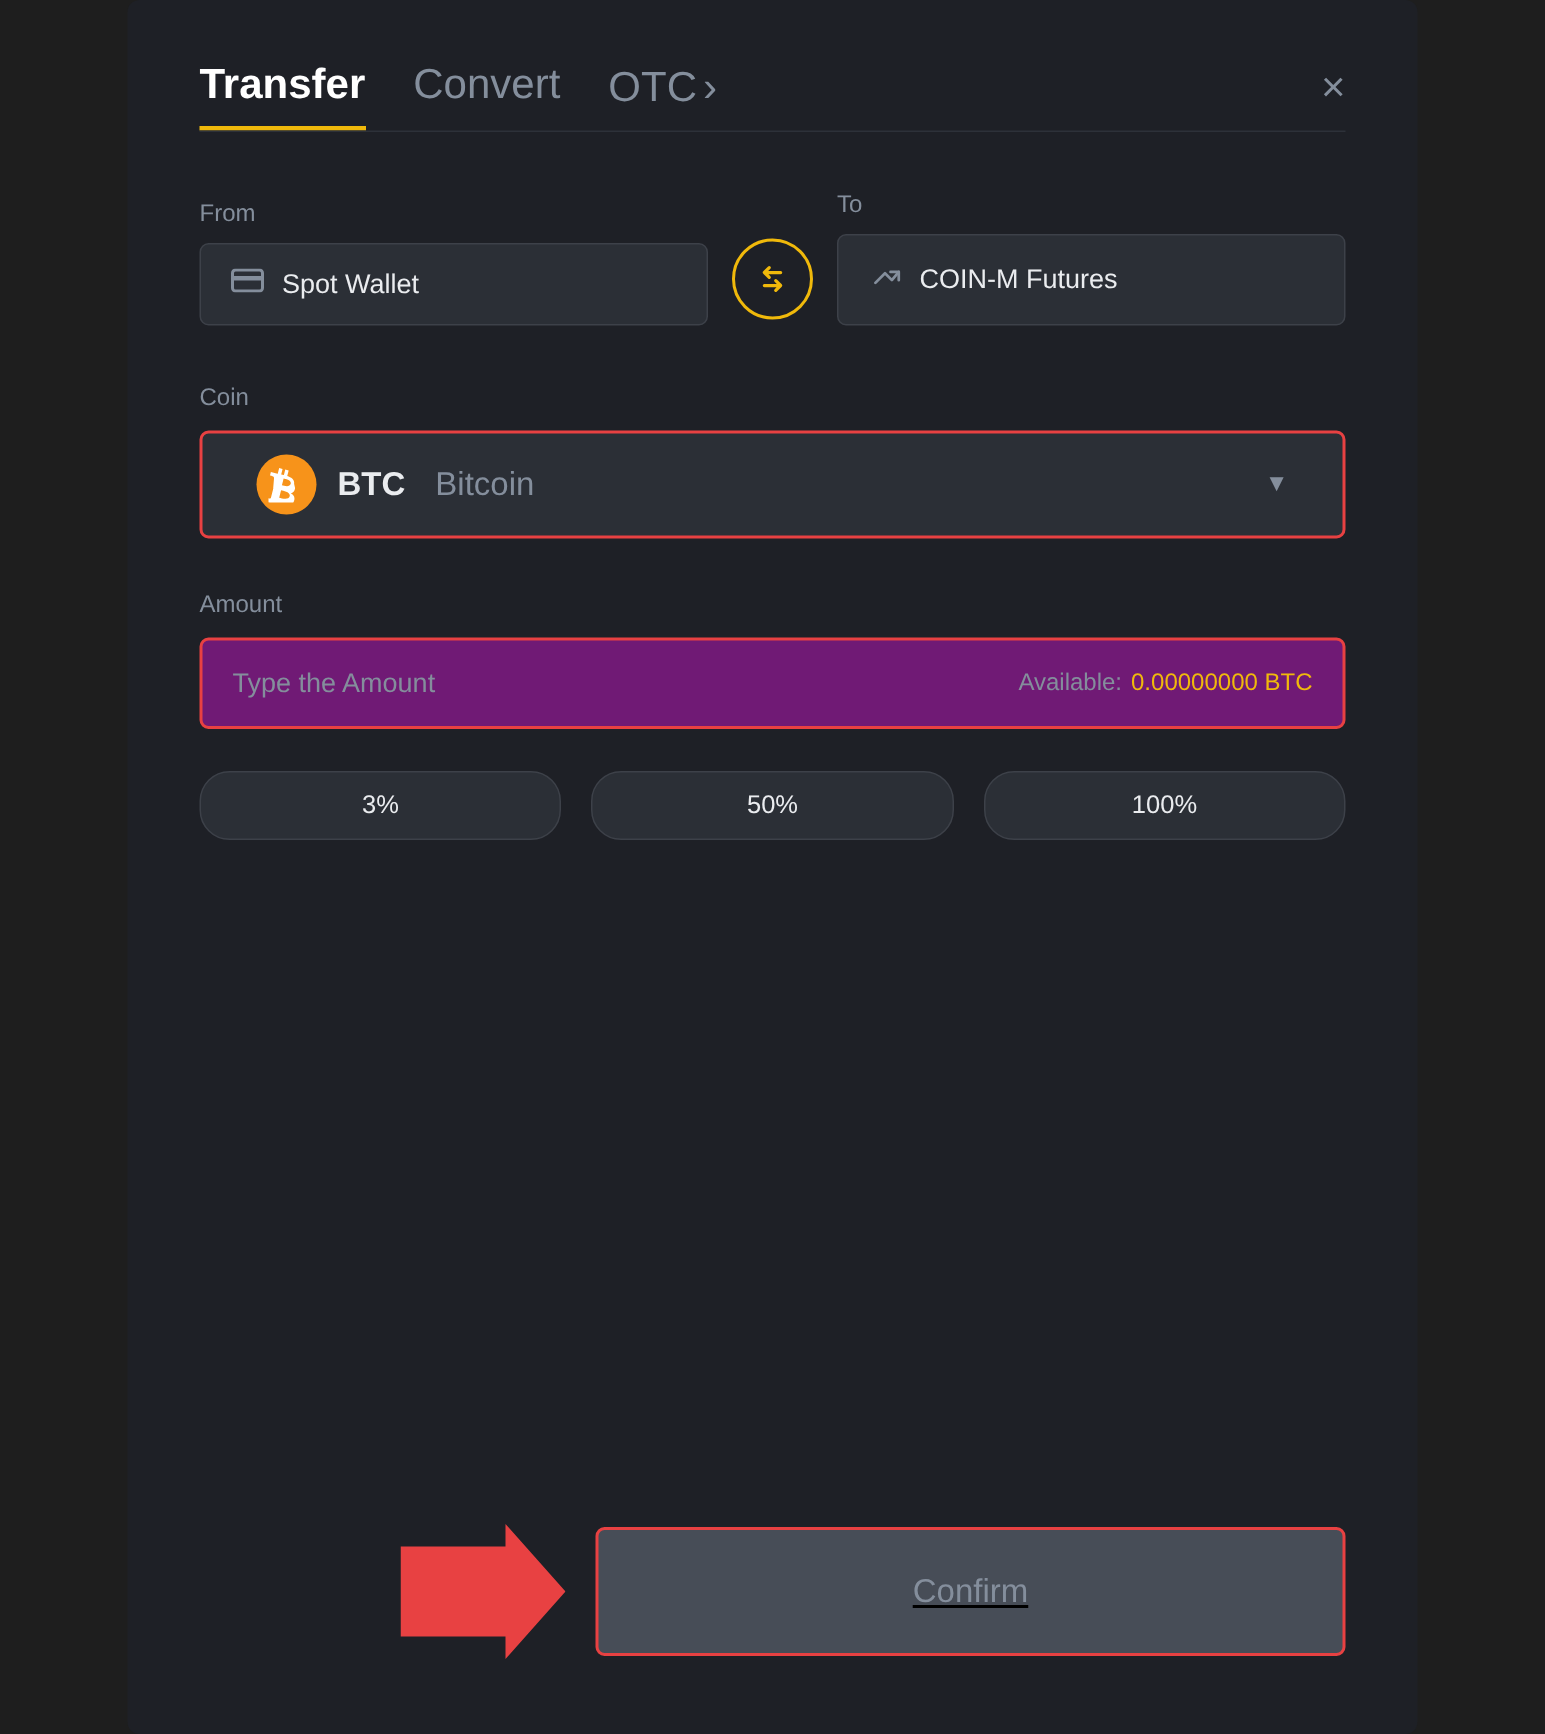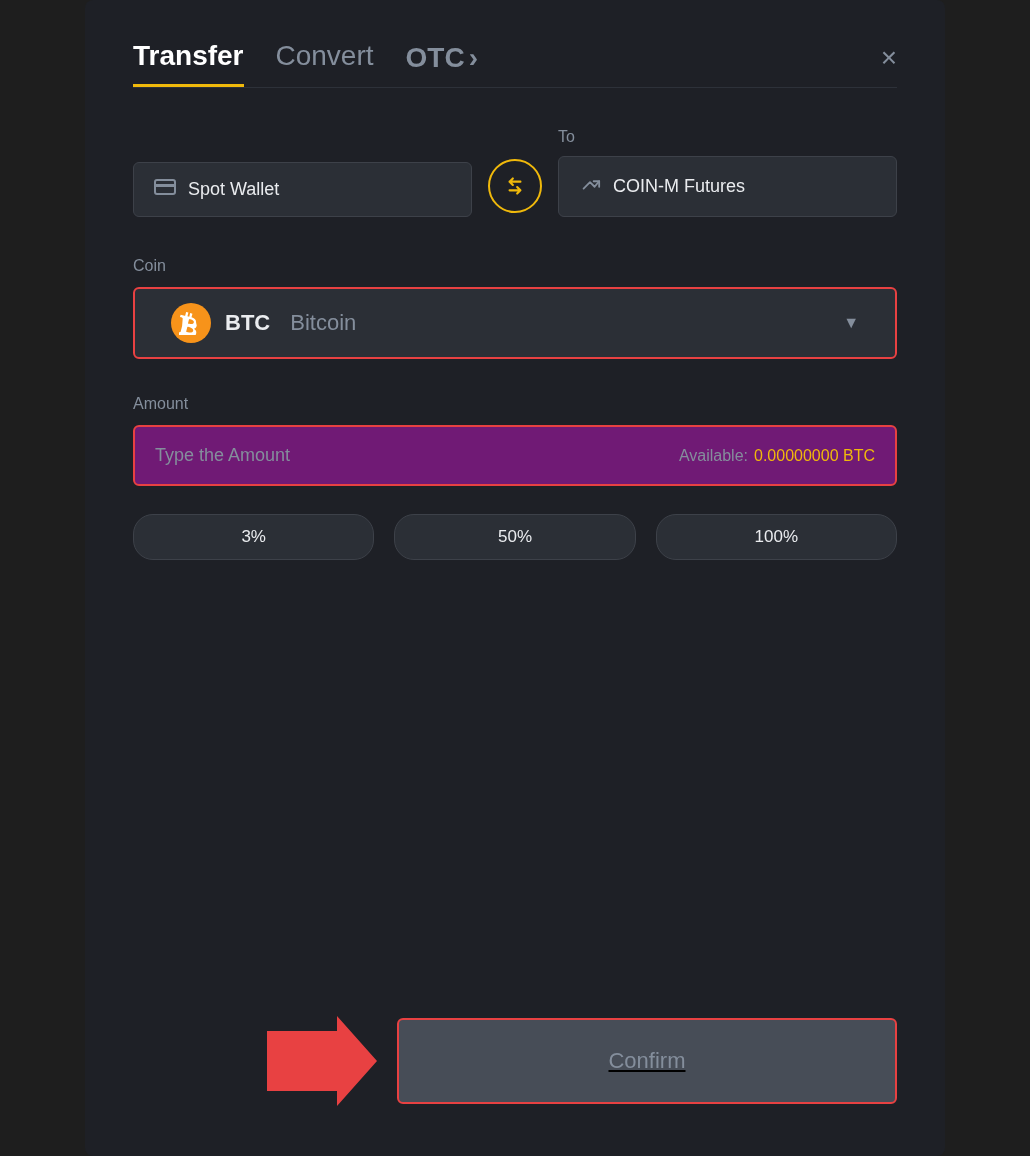--- a/index.html
+++ b/index.html
@@ -50,21 +50,21 @@
       font-weight: 400;
       border-bottom: 3px solid transparent;
     }
 
     .otc-tab {
       display: flex;
       align-items: center;
       gap: 4px;
       color: #848e9c;
       font-size: 28px;
-      font-weight: 700;
+      font-weight: 400;
       cursor: pointer;
       padding-bottom: 12px;
     }
 
     .close-btn {
       margin-left: auto;
       background: none;
       border: none;
       color: #848e9c;
       font-size: 28px;
@@ -284,20 +284,21 @@
       <span>OTC</span>
       <span>›</span>
     </div>
     <button class="close-btn">×</button>
   </div>
 
   <div class="divider"></div>
 
   <div class="from-to-row">
     <div class="from-to-group">
+      <div class="from-to-label">From</div>
       <div class="wallet-selector">
         <span class="wallet-icon">
           <svg width="22" height="16" viewBox="0 0 22 16" fill="none">
             <rect x="1" y="1" width="20" height="14" rx="2" stroke="#848e9c" stroke-width="2"></rect>
             <rect x="1" y="5" width="20" height="3" fill="#848e9c"></rect>
           </svg>
         </span>
         <span class="wallet-text">Spot Wallet</span>
       </div>
     </div>

